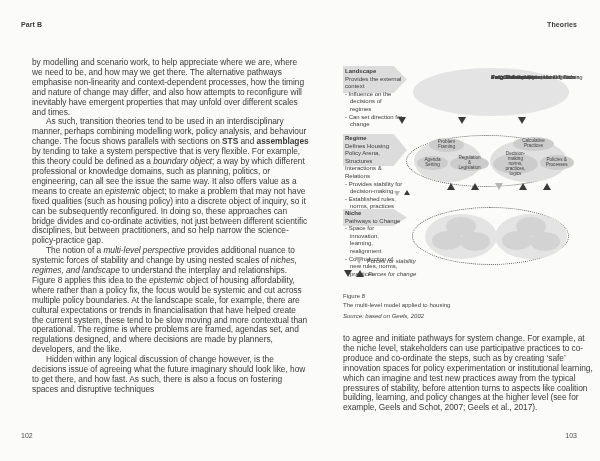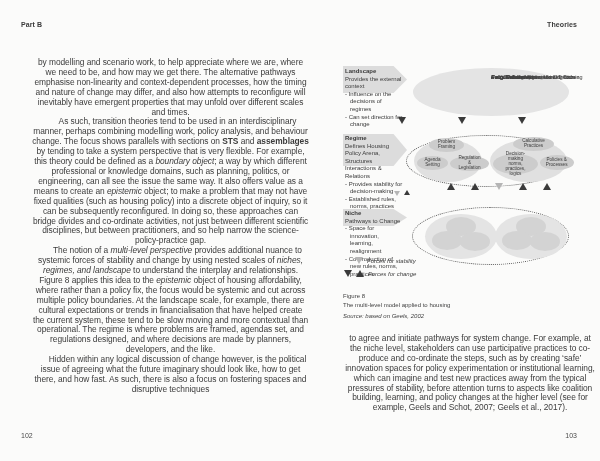--- a/index.html
+++ b/index.html
@@ -10,21 +10,21 @@
     font-family: "Liberation Sans", "DejaVu Sans", sans-serif;
     color: #3b3b3b;
   }
   .running-head { position:absolute; top:21px; font-size:7px; font-weight:bold; letter-spacing:.1px; }
   .head-left { left:21px; }
   .head-right { right:23px; }
   .page-num { position:absolute; top:432px; font-size:7px; color:#4a4a4a; }
   .num-left { left:21px; }
   .num-right { right:23px; }
 
-  .body-text { position:absolute; font-size:8.4px; line-height:9.9px; letter-spacing:-0.05px; text-align:center; }
+  .body-text { position:absolute; font-size:8.4px; line-height:9.9px; letter-spacing:-0.05px; text-align:left; }
   .body-left  { left:32px;  top:58px;  width:277px; }
   .body-right { left:343px; top:334px; width:254px; }
   .body-text p { margin:0; }
   .body-text p + p { text-indent:14px; }
 
   
   .figure { position:absolute; left:343px; top:64px; width:256px; height:230px; }
   .figure * { position:absolute; }
 
   .sec-arrow { background:#dcdcdc; clip-path:polygon(0 0, 79% 0, 100% 50%, 79% 100%, 0 100%); }
@@ -89,21 +89,21 @@
 </head>
 <body>
 
 <div class="spread">
 
   <div class="running-head head-left">Part B</div>
   <div class="body-text body-left">
       <p><span>by modelling and scenario work, to help appreciate where we are, where we need to be, and how may we get there. The alternative pathways emphasise non-linearity and context-dependent processes, how the timing and nature of change may differ, and also how attempts to reconfigure will inevitably have emergent properties that may unfold over different scales and times.</span></p>
       <p><span>As such, transition theories tend to be used in an interdisciplinary manner, perhaps combining modelling work, policy analysis, and behaviour change. The focus shows parallels with sections on </span><span style="font-weight: bold;">STS</span><span> and </span><span style="font-weight: bold;">assemblages</span><span> by tending to take a system perspective that is very flexible. For example, this theory could be defined as a </span><span style="font-style: italic;">boundary object</span><span>; a way by which different professional or knowledge domains, such as planning, politics, or engineering, can all see the issue the same way. It also offers value as a means to create an </span><span style="font-style: italic;">epistemic</span><span> object; to make a problem that may not have fixed qualities (such as housing policy) into a discrete object of inquiry, so it can be subsequently reconfigured. In doing so, these approaches can bridge divides and co-ordinate activities, not just between different scientific disciplines, but between practitioners, and so help narrow the science-policy-practice gap.</span></p>
       <p><span>The notion of a </span><span style="font-style: italic;">multi-level perspective</span><span> provides additional nuance to systemic forces of stability and change by using nested scales of </span><span style="font-style: italic;">niches, regimes, and landscape</span><span> to understand the interplay and relationships. Figure 8 applies this idea to the </span><span style="font-style: italic;">epistemic</span><span> object of housing affordability, where rather than a policy fix, the focus would be systemic and cut across multiple policy boundaries. At the landscape scale, for example, there are cultural expectations or trends in financialisation that have helped create the current system, these tend to be slow moving and more contextual than operational. The regime is where problems are framed, agendas set, and regulations designed, and where decisions are made by planners, developers, and the like.</span></p>
-      <p><span>Hidden within any logical discussion of change however, is the political issue of agreeing what the future imaginary should look like, how to get there, and how fast. As such, there is also a focus on fostering spaces and disruptive techniques</span></p>
+      <p><span>Hidden within any logical discussion of change however, is the decisions issue of agreeing what the future imaginary should look like, how to get there, and how fast. As such, there is also a focus on fostering spaces and disruptive techniques</span></p>
     </div>
   <div class="page-num num-left">102</div>
 
   <div class="running-head head-right">Theories</div>
 
   <div class="figure">
 
     <div class="sec-arrow arrow-landscape"></div>
     <div class="sec-text txt-landscape">
       <div class="sec-title">Landscape</div>

